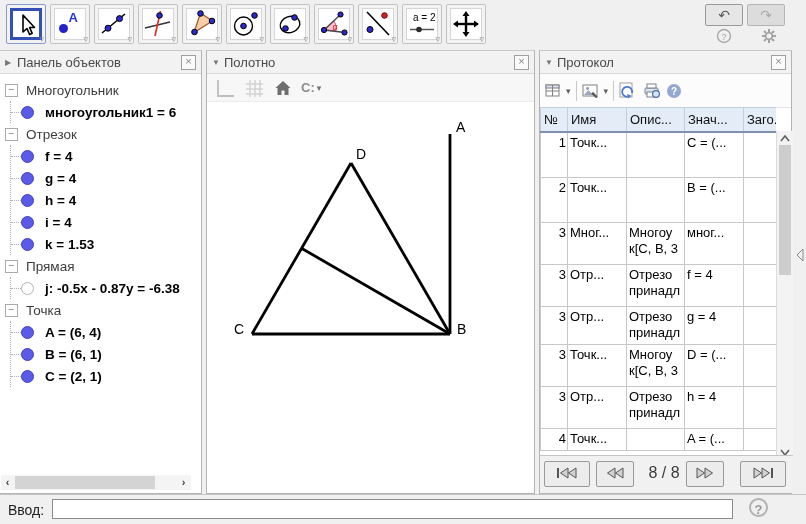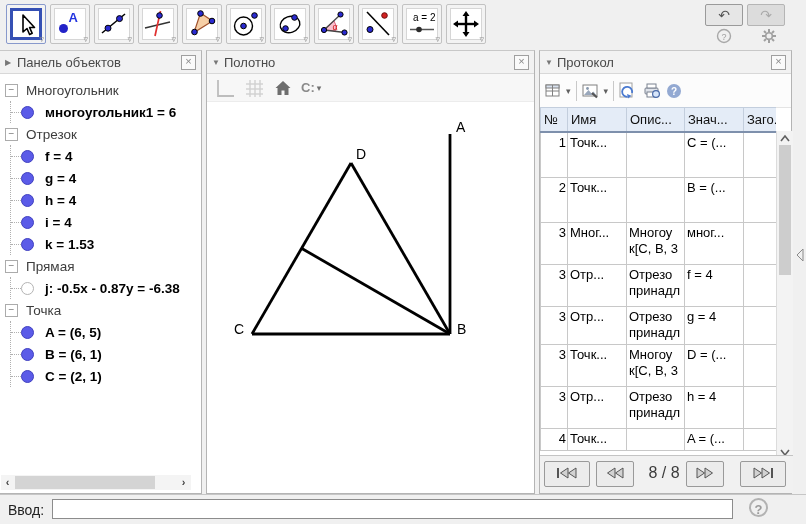--- a/index.html
+++ b/index.html
@@ -278,21 +278,21 @@
           </div>
         </div>
         <div class="group-row">
           <span class="collapse-box">−</span>
           <span class="group-label">Точка</span>
         </div>
         <div class="group-items">
           <div class="item-row">
             <span class="twig"></span>
             <span class="dot"></span>
-            <span class="item-text">A = (6, 5)</span>
+            <span class="item-text">A = (6, 4)</span>
           </div>
           <div class="item-row">
             <span class="twig"></span>
             <span class="dot"></span>
             <span class="item-text">B = (6, 1)</span>
           </div>
           <div class="item-row">
             <span class="twig"></span>
             <span class="dot"></span>
             <span class="item-text">C = (2, 1)</span>

